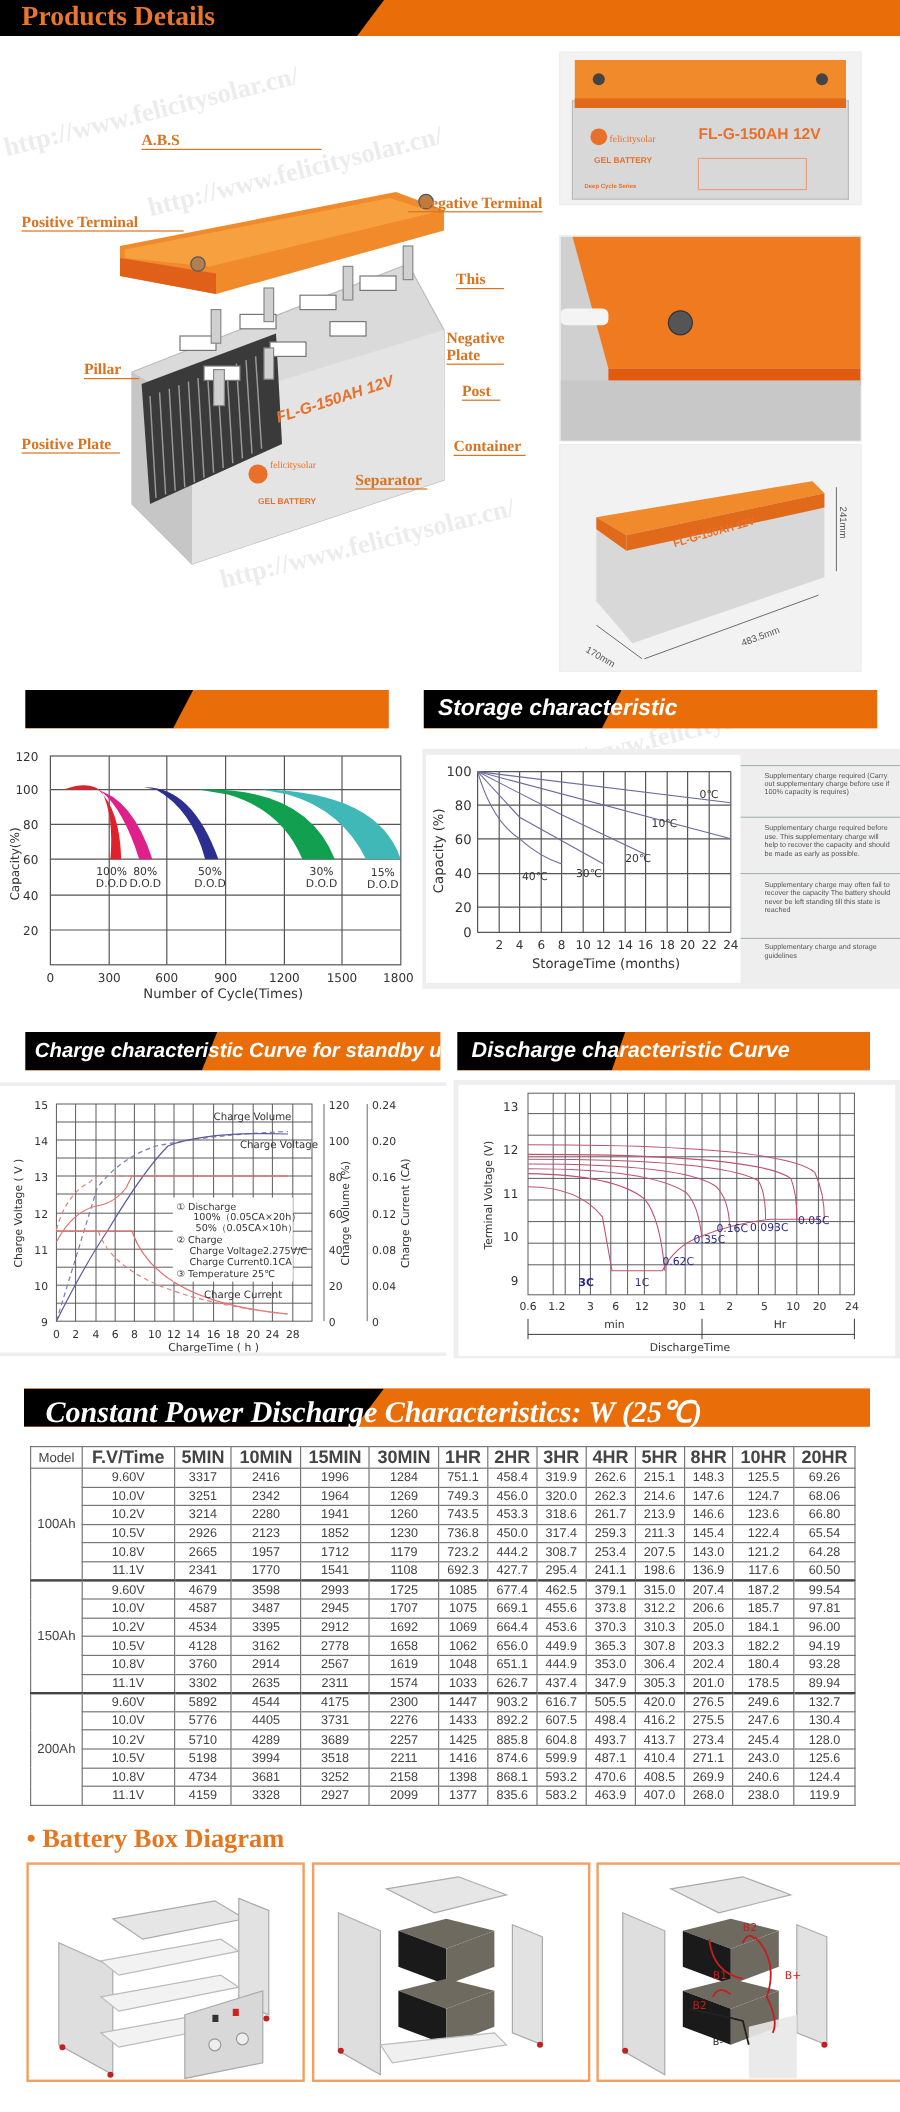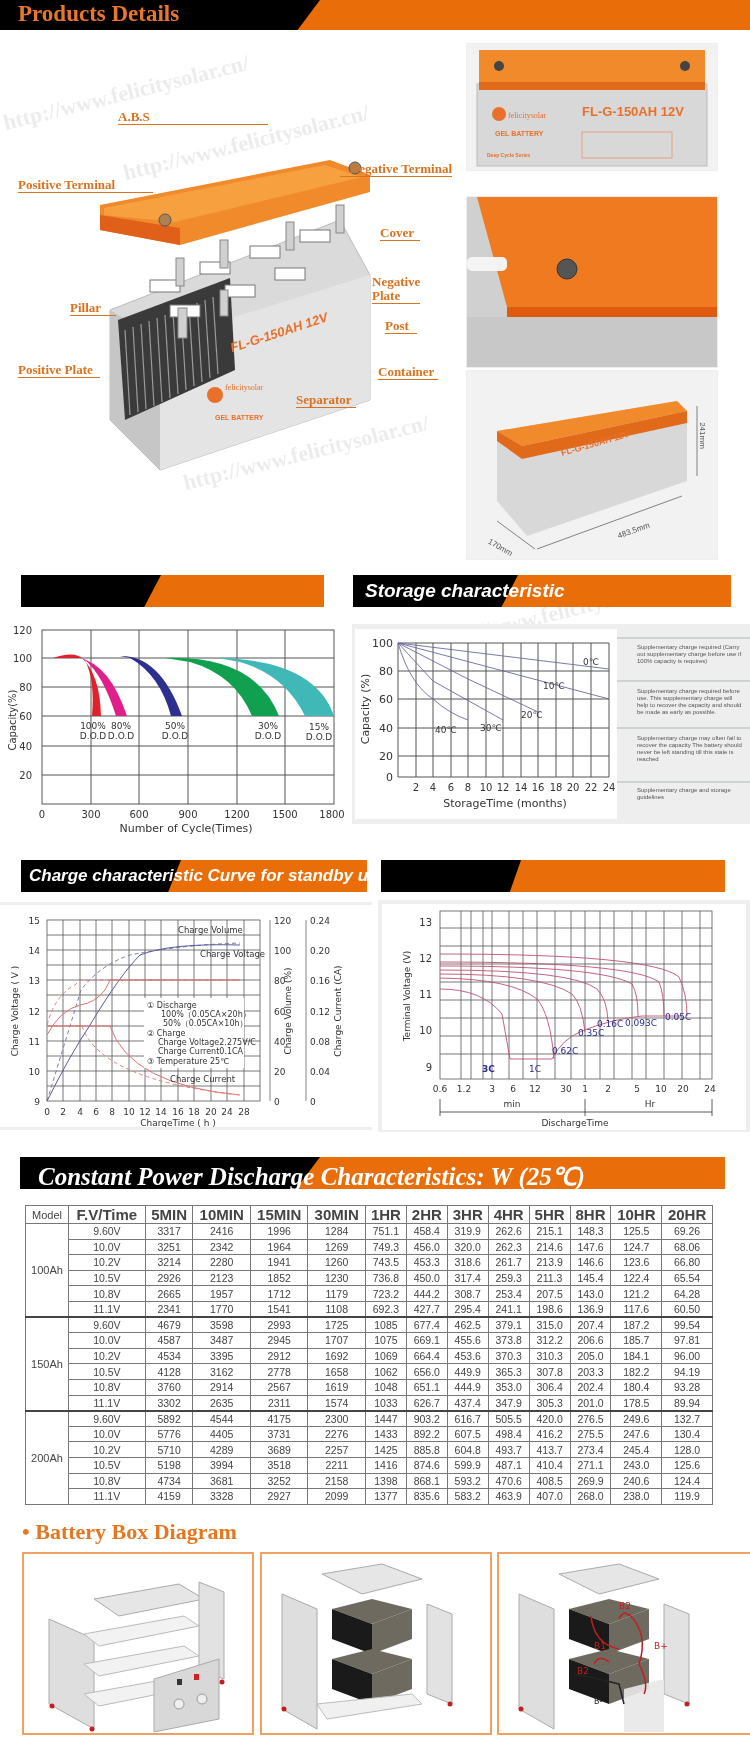--- a/index.html
+++ b/index.html
@@ -92,21 +92,21 @@
     <polygon points="100,165 330,120 370,135 370,152 180,205 100,190" fill="#f08a2a"></polygon>
     <polygon points="104,168 325,125 362,137 175,182 104,175" fill="#f7a040"></polygon>
     <polygon points="100,175 180,188 180,205 100,190" fill="#e0601a"></polygon>
     <circle cx="165" cy="180" r="6" fill="#b08050" stroke="#555"></circle>
     <circle cx="355" cy="128" r="6" fill="#b08050" stroke="#555"></circle>
   </svg>
   
   <div class="abs callout" style="left:118px;top:69px;width:150px;">A.B.S</div>
   <div class="abs callout" style="left:18px;top:137px;width:135px;">Positive Terminal</div>
   <div class="abs callout" style="left:340px;top:121px;width:112px;text-align:right;">Negative Terminal</div>
-  <div class="abs callout" style="left:380px;top:185px;width:40px;">Cover</div>
+  <div class="abs callout" style="left:380px;top:185px;width:40px;">This</div>
   <div class="abs" style="left:372px;top:235px;width:48px;font-family:'Liberation Serif',serif;font-weight:bold;font-size:13px;color:#d9731f;text-align:left;line-height:14px;border-bottom:1.5px solid #d9731f;">Negative Plate</div>
   <div class="abs callout" style="left:70px;top:260px;width:46px;">Pillar</div>
   <div class="abs callout" style="left:385px;top:278px;width:32px;">Post</div>
   <div class="abs callout" style="left:18px;top:322px;width:82px;">Positive Plate</div>
   <div class="abs callout" style="left:378px;top:324px;width:60px;">Container</div>
   <div class="abs callout" style="left:296px;top:352px;width:60px;">Separator</div>
 </div>
 
 <div class="abs photo" style="left:466px;top:43px;width:252px;height:128px;">
   <svg width="252" height="128" viewBox="0 0 252 128">
@@ -388,20 +388,21 @@
       </g>
       <text x="18" y="106" font-size="9" fill="#333" font-family="DejaVu Sans, sans-serif" transform="rotate(-90 18 106)" text-anchor="middle">Charge Voltage ( V )</text>
       <text x="291" y="106" font-size="9" fill="#333" font-family="DejaVu Sans, sans-serif" transform="rotate(-90 291 106)" text-anchor="middle">Charge Volume (%)</text>
       <text x="341" y="106" font-size="9" fill="#333" font-family="DejaVu Sans, sans-serif" transform="rotate(-90 341 106)" text-anchor="middle">Charge Current (CA)</text>
     </svg>
   </div>
 </div>
 
 <div class="abs sec-banner" style="left:381px;top:860px;width:344px;">
   <div class="blk" style="width:140px;clip-path:polygon(0 0,100% 0,92% 100%,0 100%);"></div>
+  <div class="txt" style="font-size:18px;">Discharge characteristic Curve</div>
 </div>
 <div class="abs panel-bg" style="left:378px;top:900px;width:372px;height:232px;">
   <div class="abs chart-box" style="left:4px;top:4px;width:364px;height:226px;">
     <svg width="364" height="226" viewBox="0 0 364 226">
       <g stroke="#555" stroke-width="0.8" fill="none">
         <rect x="58" y="7" width="272" height="168"></rect>
         <line x1="58" y1="24" x2="330" y2="24"></line>
           <line x1="58" y1="42" x2="330" y2="42"></line>
           <line x1="58" y1="60" x2="330" y2="60"></line>
         <line x1="58" y1="78" x2="330" y2="78"></line>

